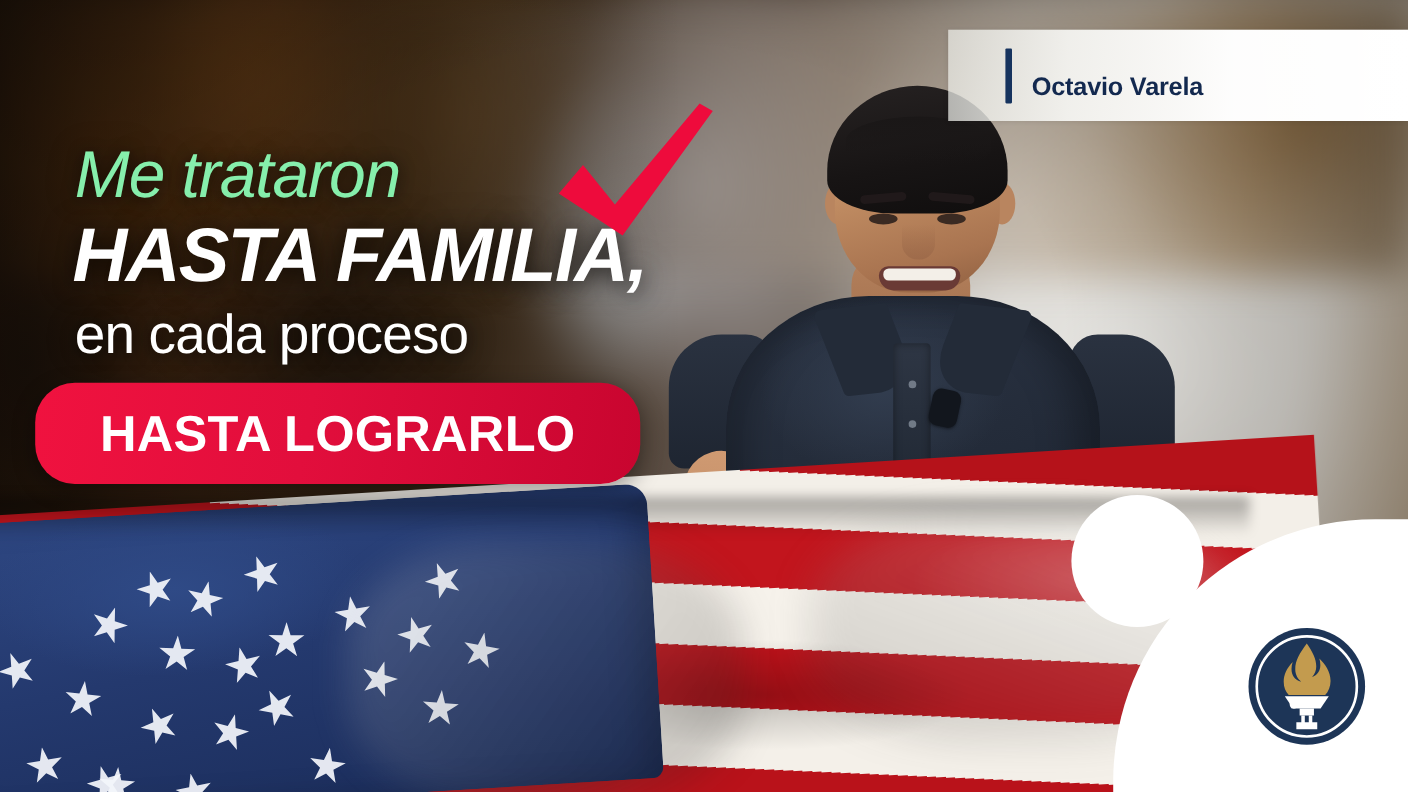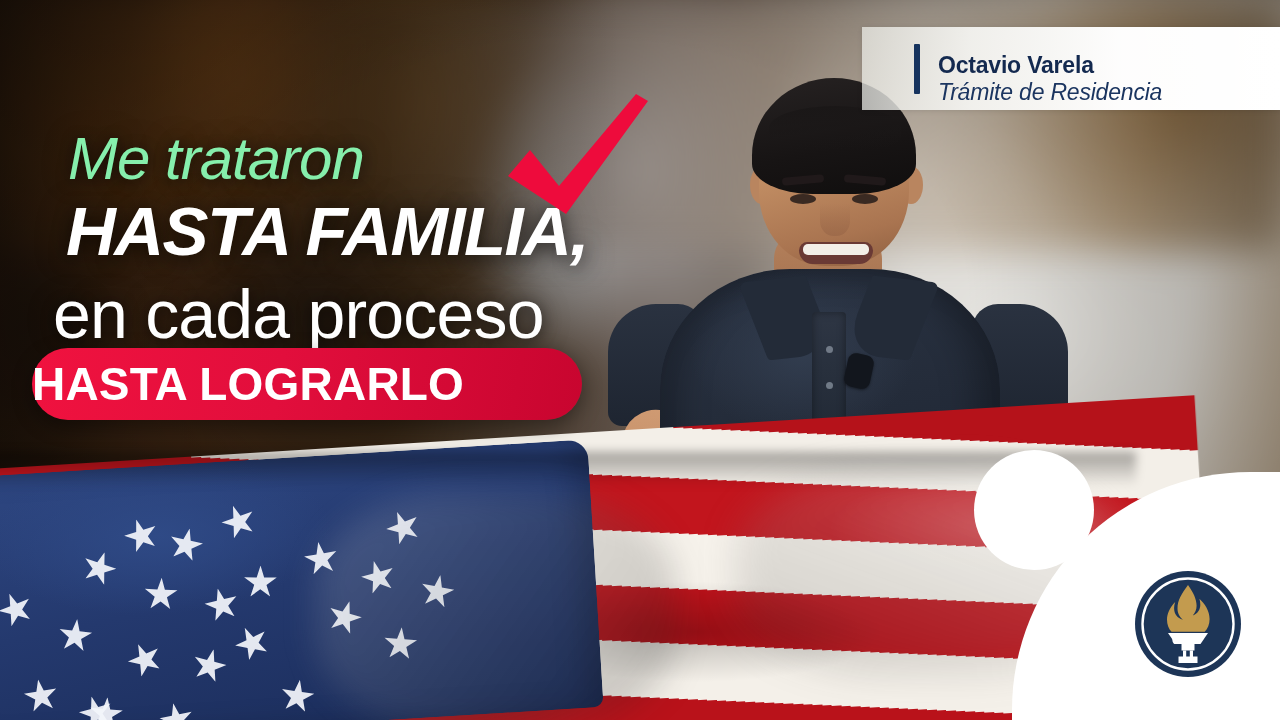--- a/index.html
+++ b/index.html
@@ -262,36 +262,36 @@
     white-space:nowrap;
   }
   .hl-line2{
     position:absolute;left:66px;top:192px;
     font-size:69px;font-style:italic;font-weight:bold;color:#ffffff;
     letter-spacing:-1.6px;
     text-shadow:0 3px 18px rgba(0,0,0,.60), 0 0 34px rgba(0,0,0,.40);
     white-space:nowrap;
   }
   .hl-line3{
-    position:absolute;left:53px;top:275px;
-    font-size:68px;font-weight:500;color:#ffffff;
+    position:absolute;left:68px;top:275px;
+    font-size:50px;font-weight:500;color:#ffffff;
     letter-spacing:-.8px;
     text-shadow:0 2px 14px rgba(0,0,0,.55), 0 0 28px rgba(0,0,0,.35);
     white-space:nowrap;
   }
 
   .check{position:absolute;left:500px;top:88px;width:150px;height:130px;}
 
   
   .pill{
-    position:absolute;left:32px;top:348px;width:550px;height:72px;
+    position:absolute;left:32px;top:348px;width:550px;height:92px;
     border-radius:36px;
     background:linear-gradient(100deg,#f0123f 0%,#e20e3c 45%,#c8052f 100%);
     box-shadow:0 6px 20px rgba(0,0,0,.38);
-    display:flex;align-items:center;
+    display:flex;align-items:center;justify-content:center;
   }
   .pill-label{
     font-size:46px;font-weight:bold;color:#ffffff;letter-spacing:.2px;
     line-height:1;
   }
 </style>
 </head>
 <body>
 
 <div id="stage">
@@ -394,21 +394,20 @@
       <path d="M51 82.5h3.2v7.5H51z" fill="#ffffff"></path>
       <path d="M57.8 82.5H61v7.5h-3.2z" fill="#ffffff"></path>
       <path d="M46 76c-2.6-1.6-2.6-5.2 0-7.6 1.6-1.5 3.4-2.2 5.6-2.4h-6.2c-2.9 1-5 3.2-5 6 0 1.6.7 3 1.9 4z" fill="#ffffff"></path>
     </svg>
   </div>
 
   <div class="name-banner">
     <div class="name-bar"></div>
     <div class="name-text">
       <div class="name-title">Octavio Varela</div>
-      <div class="name-sub">Trámite de Residencia</div>
     </div>
   </div>
 
   <div class="headline">
     <div class="hl-line1">Me trataron</div>
     <div class="hl-line2">HASTA FAMILIA,</div>
     <div class="hl-line3">en cada proceso</div>
   </div>
 
   <div class="check">

